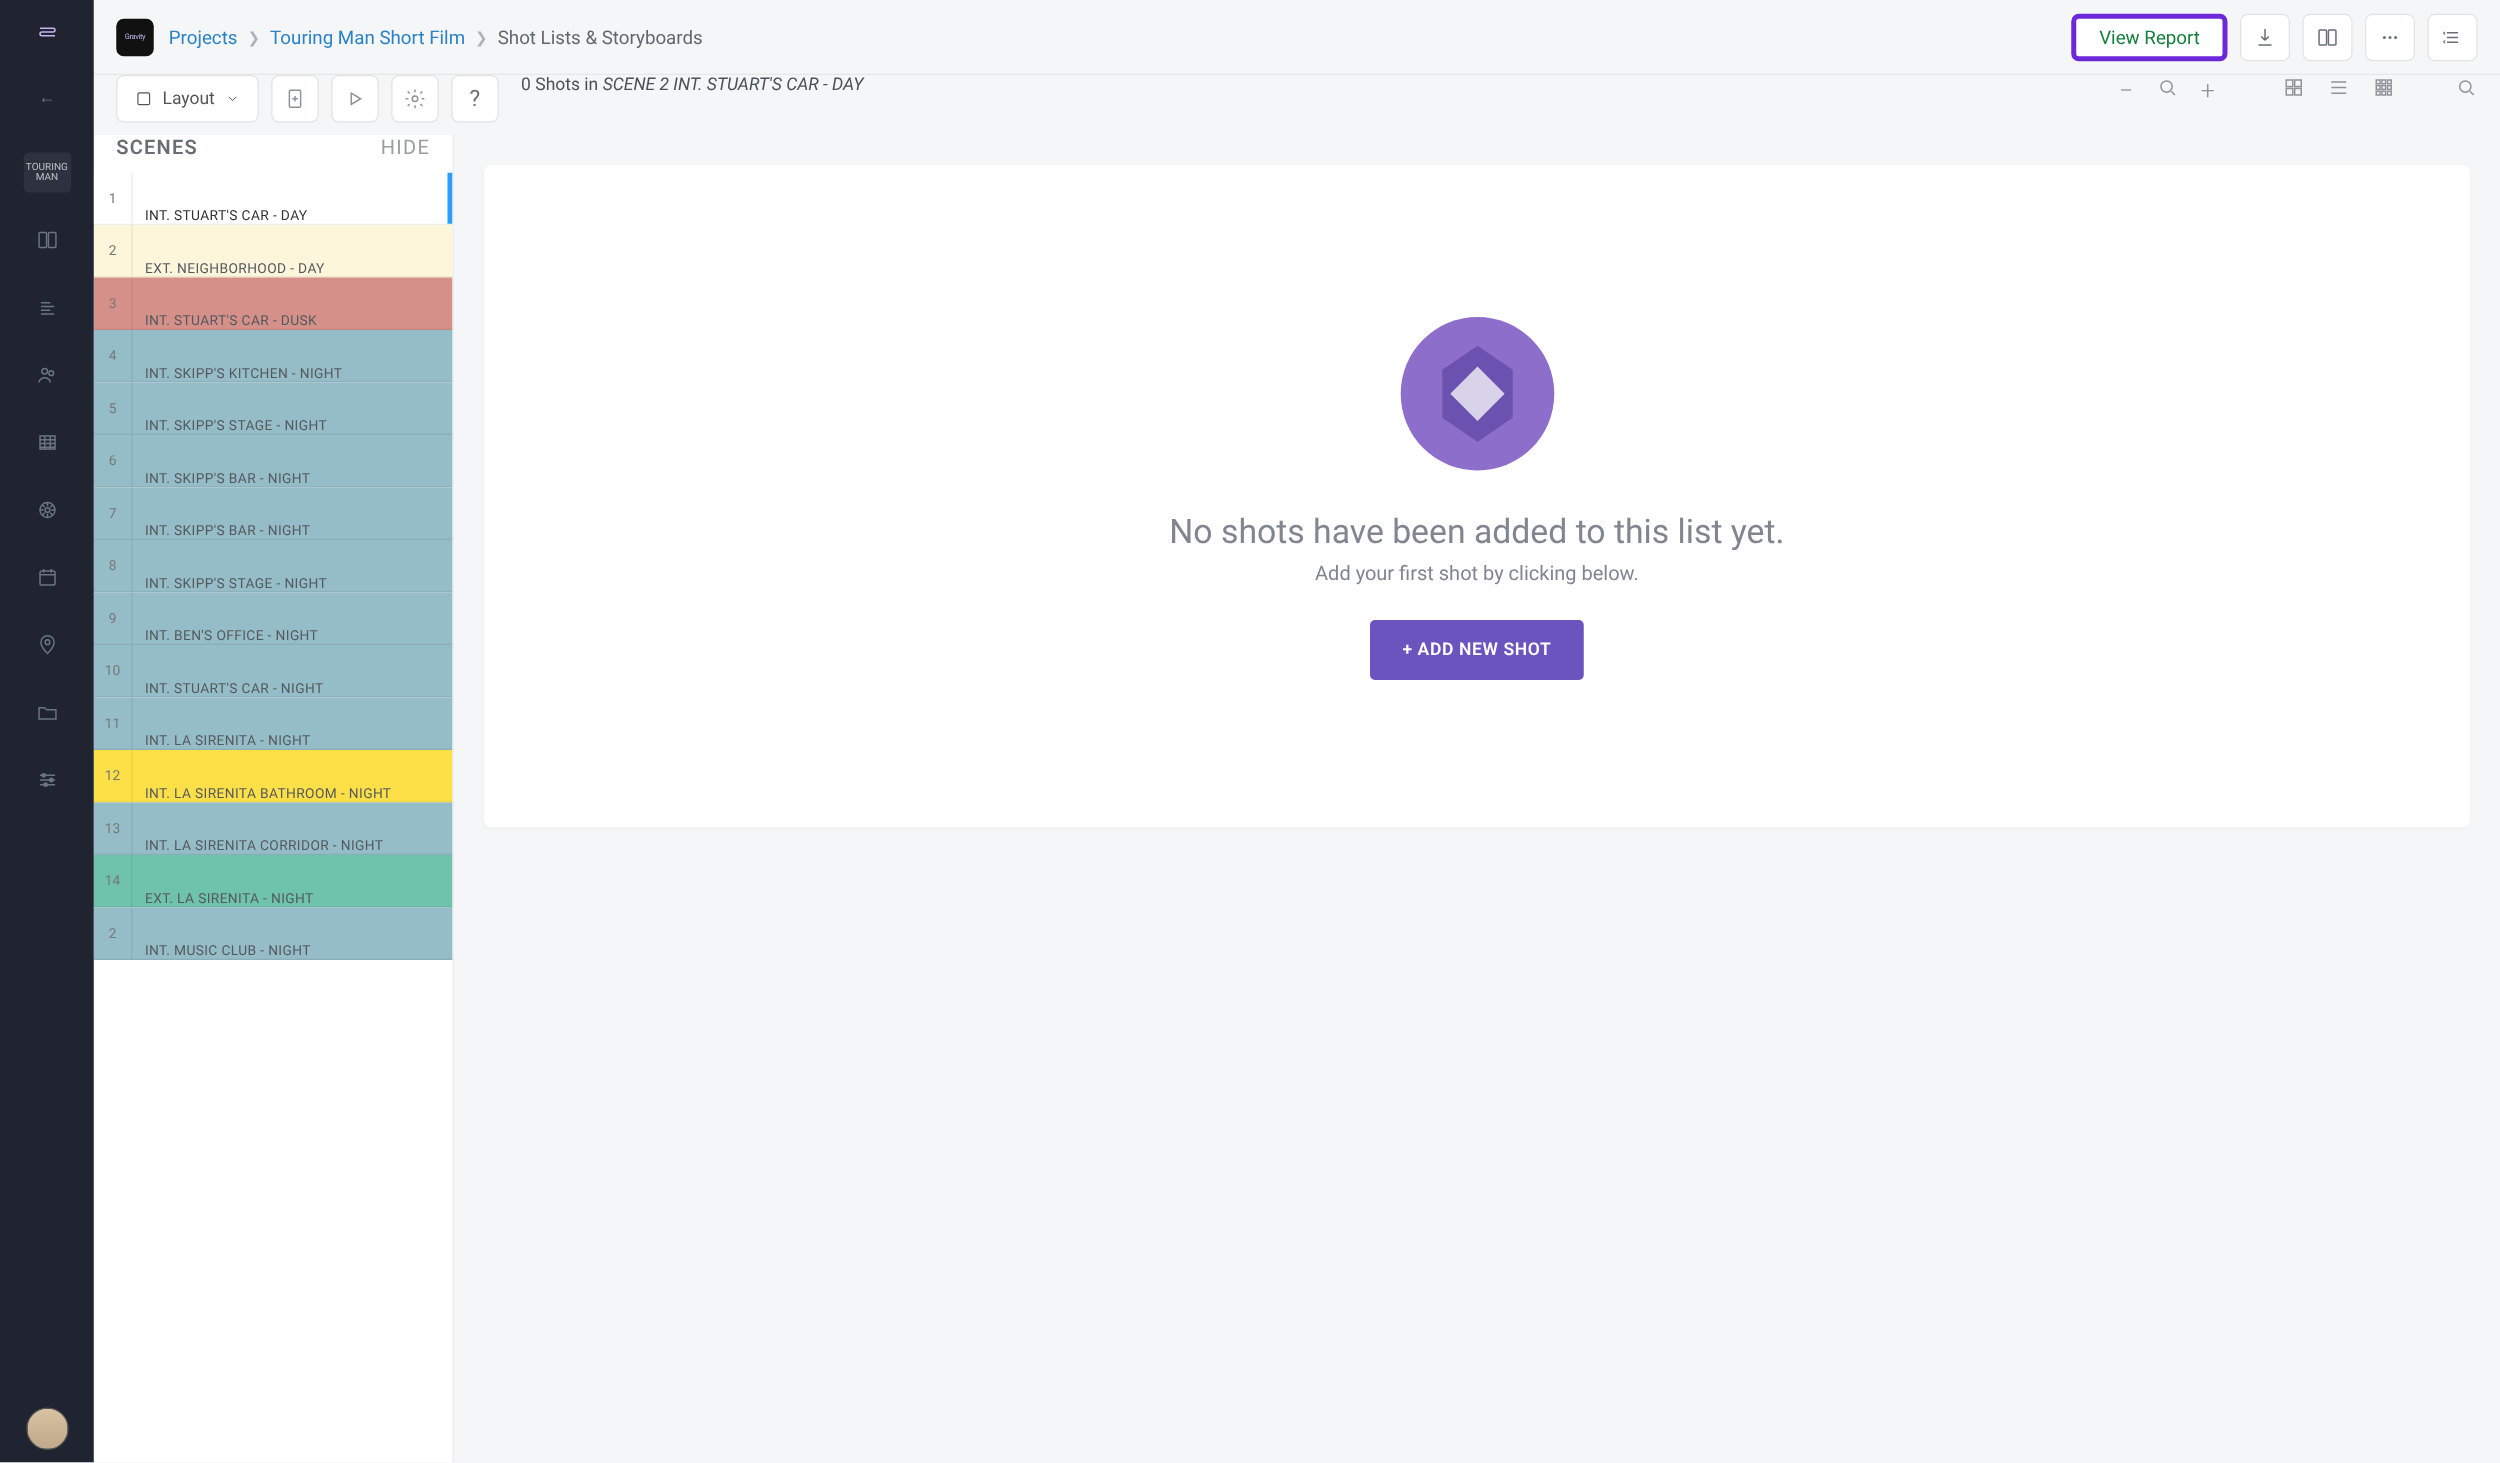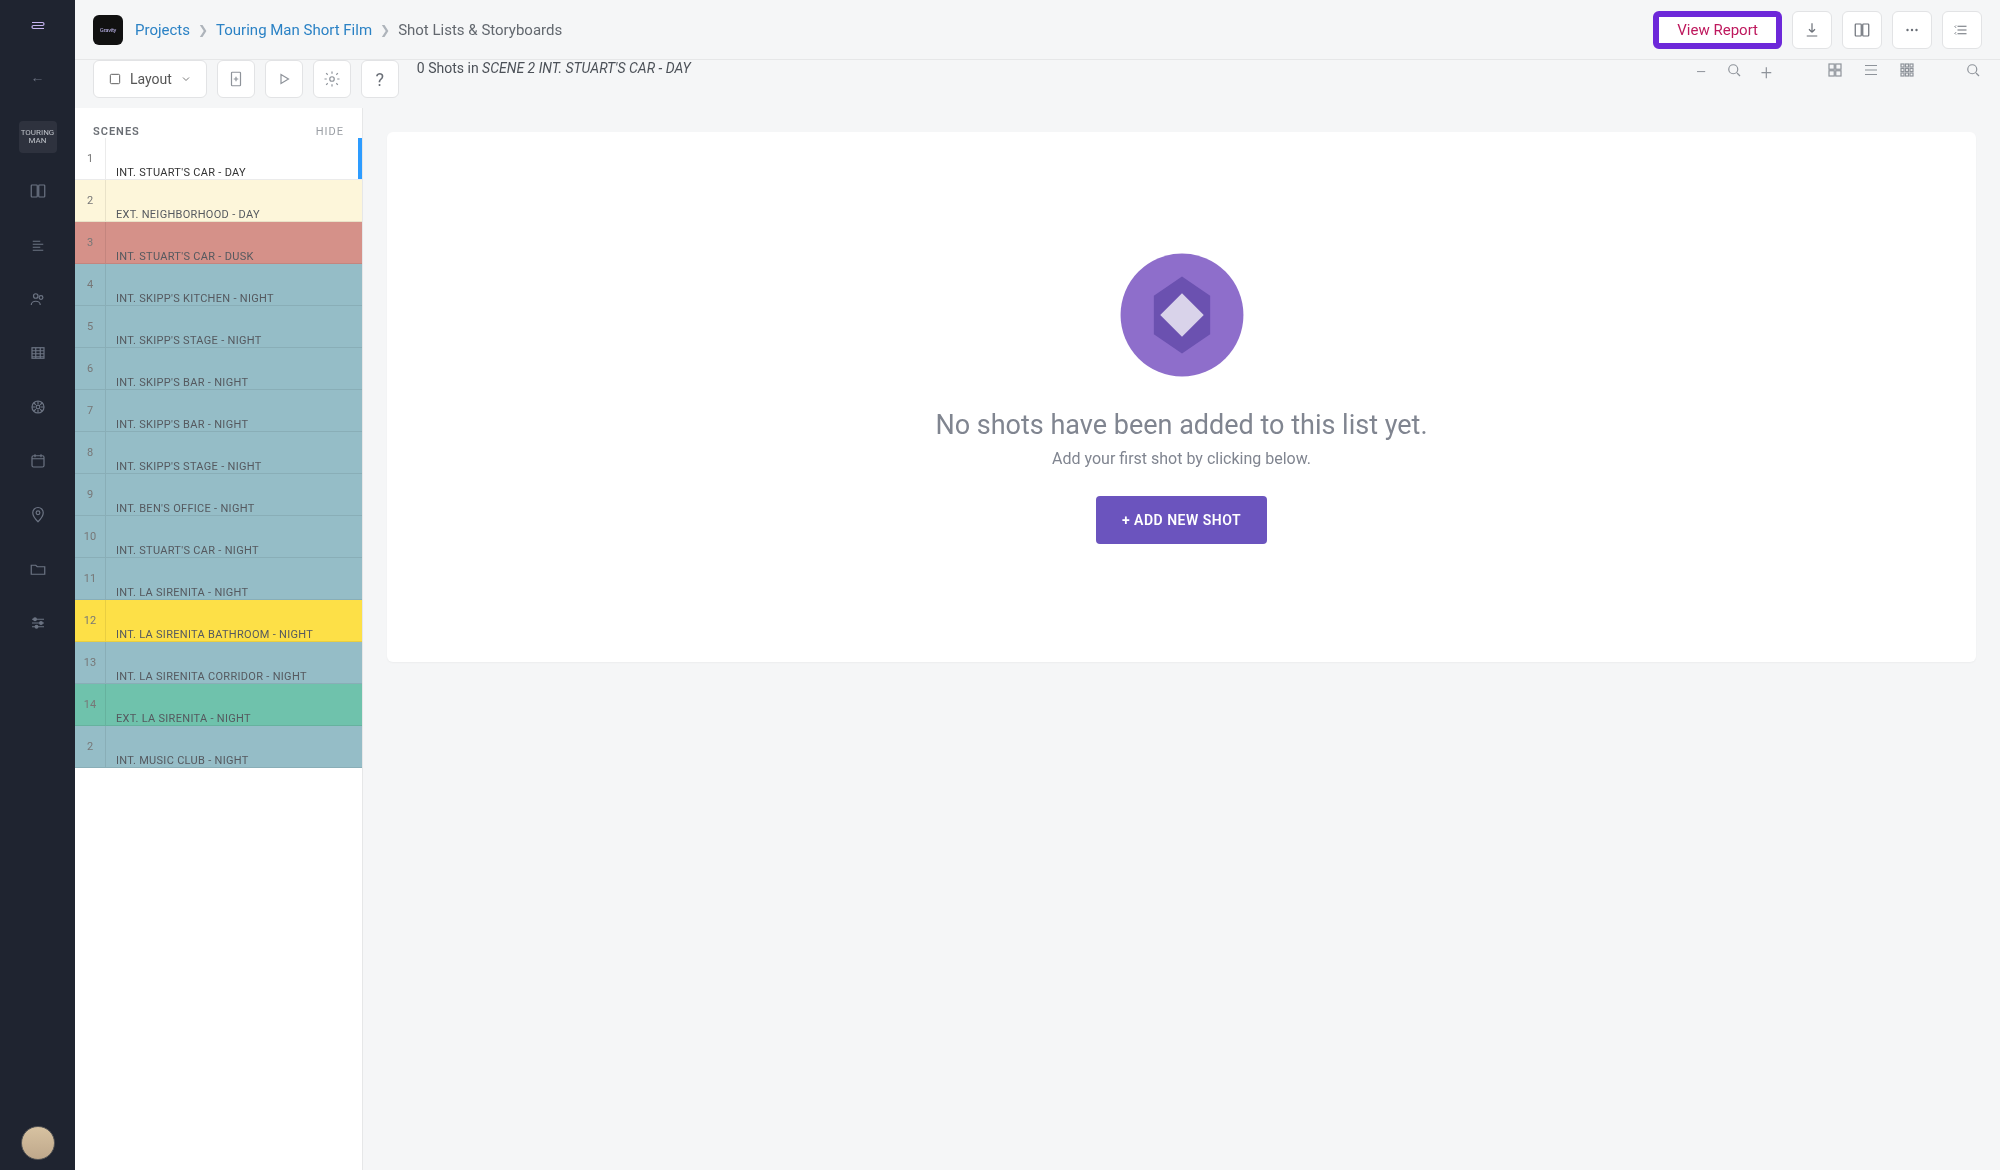--- a/index.html
+++ b/index.html
@@ -52,22 +52,22 @@
 .proj-chip {
   width:30px; height:30px; border-radius:6px; background:#111;
   color:#bbb3e8; font-size:6px; display:flex; align-items:center; justify-content:center;
   margin-right:12px; letter-spacing:-0.3px;
 }
 .crumb-link { color:#2b82c5; font-size:15px; cursor:pointer; }
 .crumb-sep { color:#aeb4bb; margin: 0 8px; font-size:12px; }
 .crumb-current { color:#63686f; font-size:15px; }
 .crumb-spacer { flex:1; }
 .btn {
-  height: 38px; padding: 0 18px; border:6px solid #6d28d9; background:#fff;
-  border-radius:6px; font-size:15px; color:#be185d; display:flex; align-items:center;
+  height: 38px; padding: 0 18px; border:4px solid #6d28d9; background:#fff;
+  border-radius:6px; font-size:15px; color:#15803d; display:flex; align-items:center;
   cursor:pointer; margin-left:10px;
 }
 .tool-square {
   width:40px; height:38px; border:1px solid #e2e3e5; background:#fff;
   border-radius:6px; display:flex; align-items:center; justify-content:center;
   color:#6a6f77; cursor:pointer; margin-left:10px; font-size:15px;
 }
 
 
 .tool-row {
@@ -89,22 +89,22 @@
 
 
 .body { flex:1; display:flex; min-height:0; }
 
 
 .scenes-panel {
   width: 288px; min-width:288px; background:#fff; border-right:1px solid #e6e7e8;
   display:flex; flex-direction:column;
 }
 .scenes-head {
-  height:30px; padding:0 18px; display:flex; align-items:flex-end;
-  font-size:11px; letter-spacing:1px; color:#6a6e74; font-weight:600;
+  height:30px; padding:0 18px; display:flex; align-items:flex-start;
+  font-size:16px; letter-spacing:1px; color:#6a6e74; font-weight:600;
 }
 .scenes-head .hide { margin-left:auto; font-weight:400; color:#9a9ea4; cursor:pointer; }
 .scene-list { flex:1; overflow:auto; }
 .scene-row {
   height:42px; display:flex; align-items:center; font-size:11px; color:#55595f;
   border-bottom:1px solid rgba(0,0,0,0.08); cursor:pointer;
 }
 .scene-row .num {
   width:30px; text-align:center; color:#777; font-size:11px;
   align-self:stretch; display:flex; align-items:center; justify-content:center;

